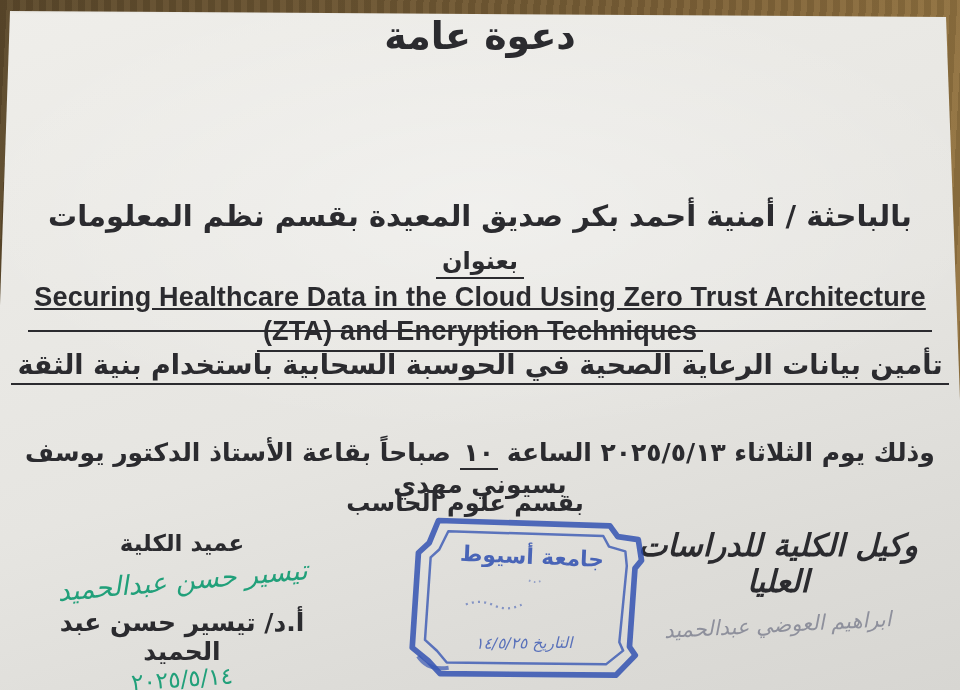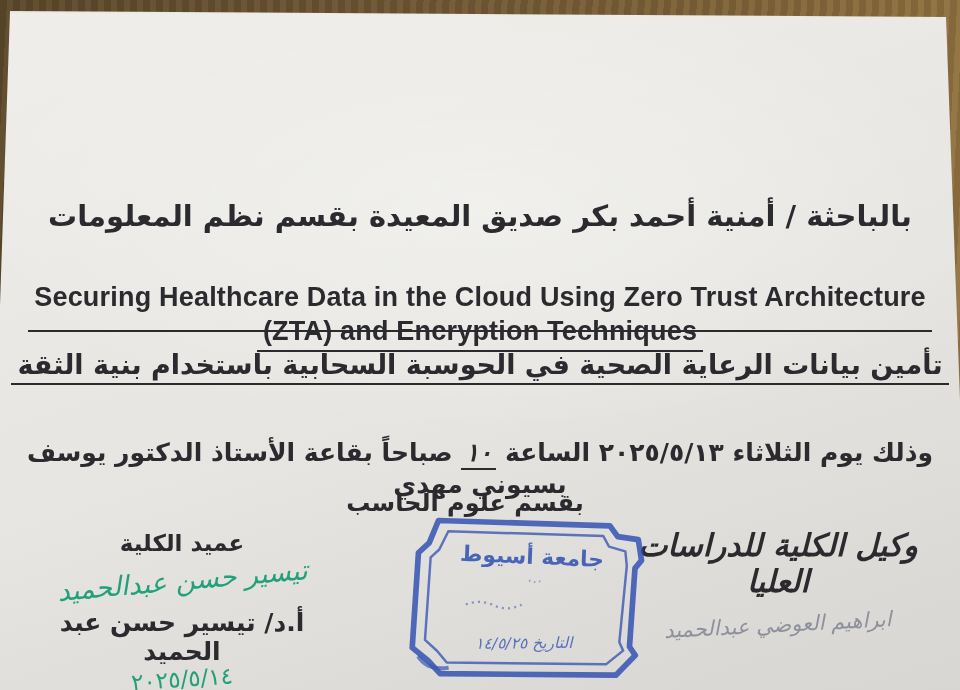--- a/index.html
+++ b/index.html
@@ -30,41 +30,45 @@
     transform:rotate(2.5deg);opacity:.92;}
   .stamp svg{width:100%;height:100%;}
 </style>
 </head>
 <body>
 
 <div class="photo">
   <div class="table-bg"></div>
   <div class="paper"></div>
 
+  <div class="line" style="top:14px;font-size:38px;" dir="rtl">دعوة عامة</div>
 
 
 
   <div class="line" style="top:199px;font-size:29px;" dir="rtl">بالباحثة / أمنية أحمد بكر صديق المعيدة بقسم نظم المعلومات</div>
 
+  <div class="line" style="top:247px;font-size:24px;" dir="rtl">
+    <span class="u" style="border-bottom-width:2px;padding-bottom:2px;">بعنوان</span>
+  </div>
 
   <div class="line eng" style="top:282px;font-size:27px;" dir="ltr">
-    <span class="u" style="padding-bottom:17px;">Securing Healthcare Data in the Cloud Using Zero Trust Architecture</span>
+    <span class="u" style="padding-bottom:17px;text-decoration:underline;">Securing Healthcare Data in the Cloud Using Zero Trust Architecture</span>
   </div>
 
   <div class="line eng" style="top:316px;font-size:27px;" dir="ltr">
     <span class="u" style="padding-bottom:3px;">(ZTA) and Encryption Techniques</span>
   </div>
 
   <div class="line" style="top:349px;font-size:27px;" dir="rtl">
     <span class="u" style="padding-bottom:3px;">تأمين بيانات الرعاية الصحية في الحوسبة السحابية باستخدام بنية الثقة</span>
   </div>
 
 
   <div class="line" style="top:438px;font-size:25px;" dir="rtl">
-    <span>وذلك يوم الثلاثاء ٢٠٢٥/٥/١٣ الساعة </span><span class="u" style="border-bottom-width:2px;padding:0 4px 1px;font-style:italic;">١٠</span><span> صباحاً بقاعة الأستاذ الدكتور يوسف بسيوني مهدي</span>
+    <span>وذلك يوم الثلاثاء ٢٠٢٥/٥/١٣ الساعة </span><span class="u" style="border-bottom-width:2px;padding:0 4px 1px;">١٠</span><span> صباحاً بقاعة الأستاذ الدكتور يوسف بسيوني مهدي</span>
   </div>
 
   <div class="line" style="top:489px;font-size:24px;transform:translateX(-15px);" dir="rtl">بقسم علوم الحاسب</div>
 
   <div class="sig-block" style="left:22px;top:530px;width:320px;" dir="rtl">
     <div style="font-size:23px;font-weight:bold;">عميد الكلية</div>
     <div style="height:52px;line-height:50px;">
       <span class="hand-green" style="font-size:27px;">تيسير حسن عبدالحميد</span>
     </div>
     <div style="font-size:25px;font-weight:bold;">أ.د/ تيسير حسن عبد الحميد</div>

